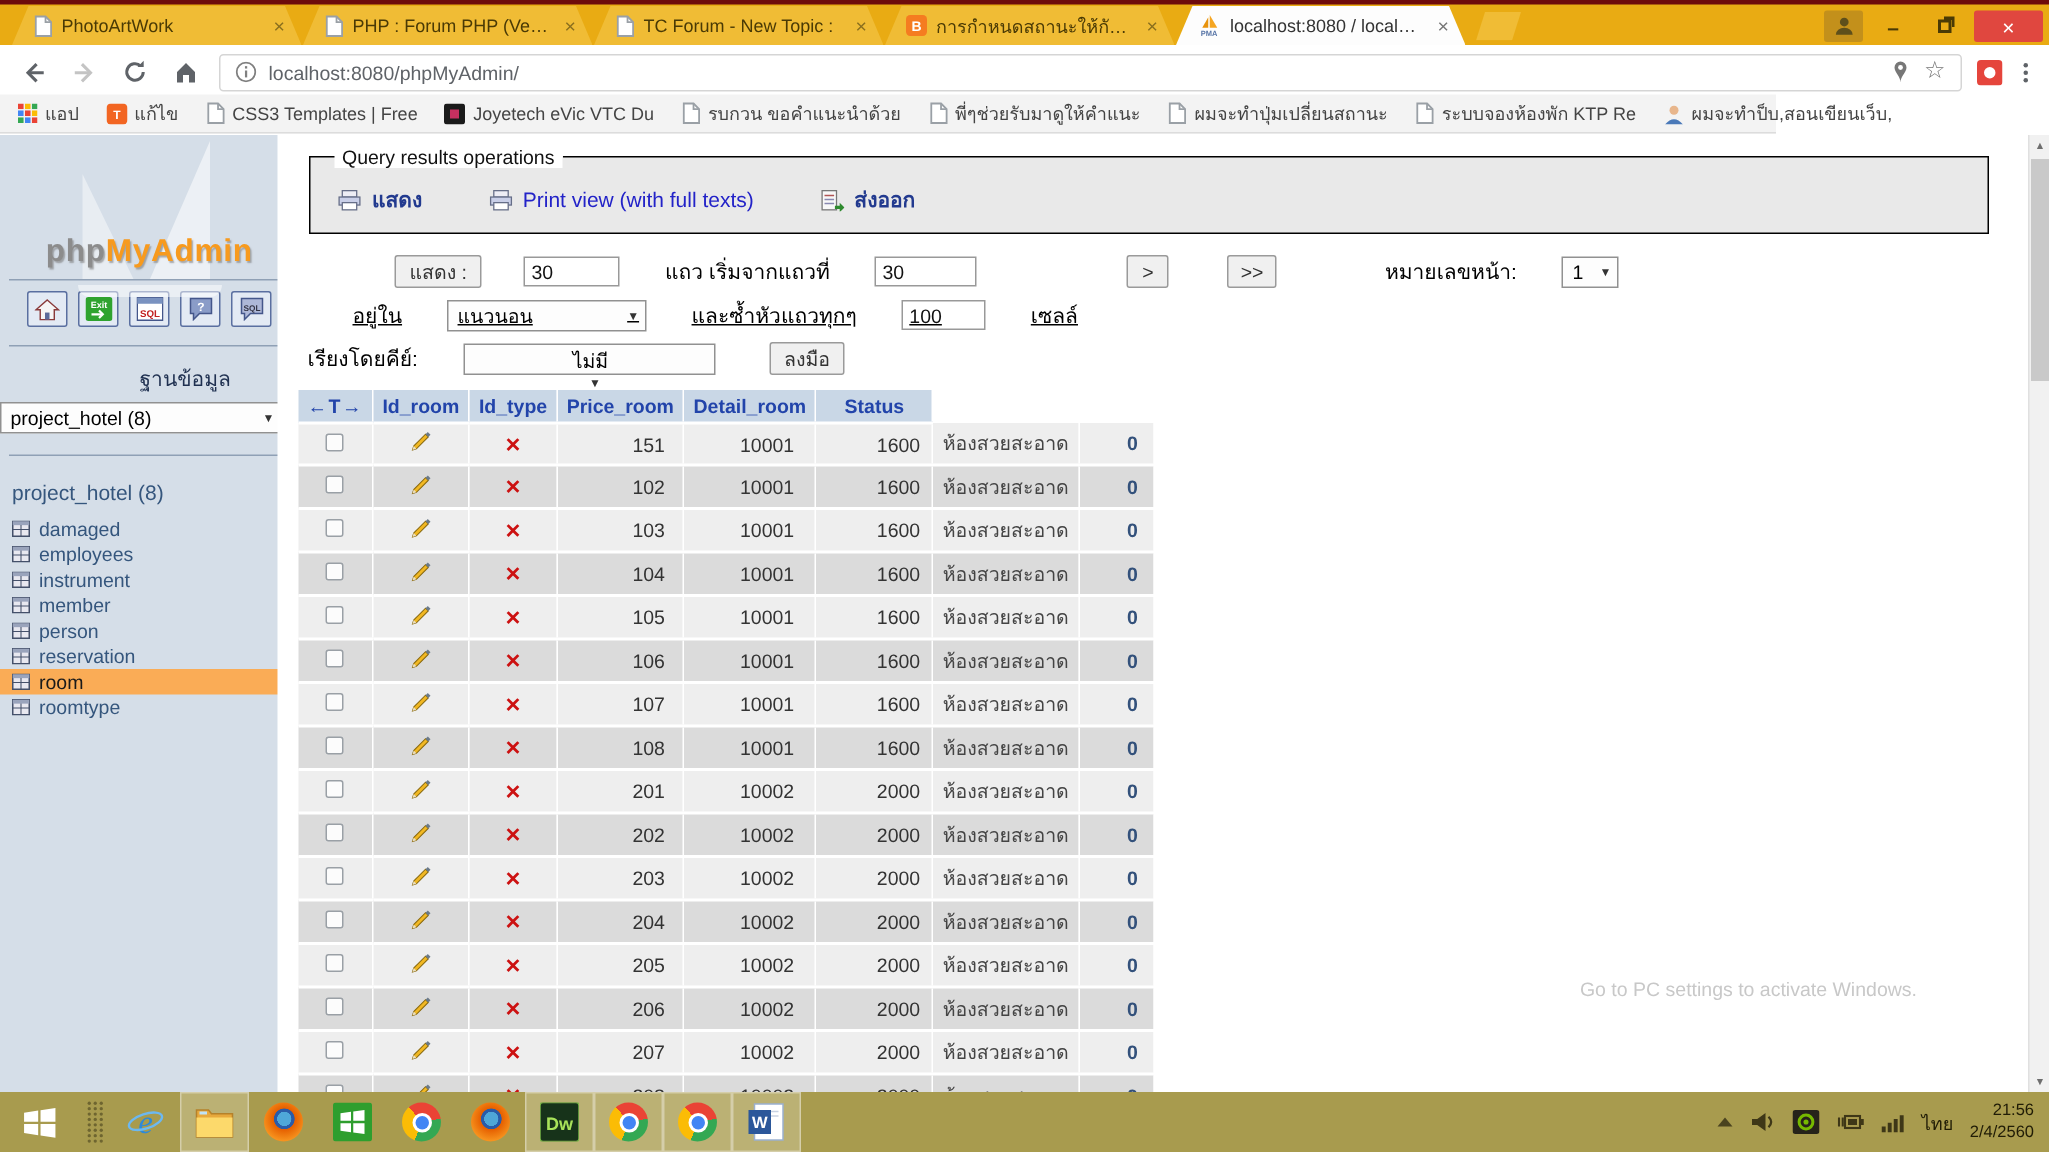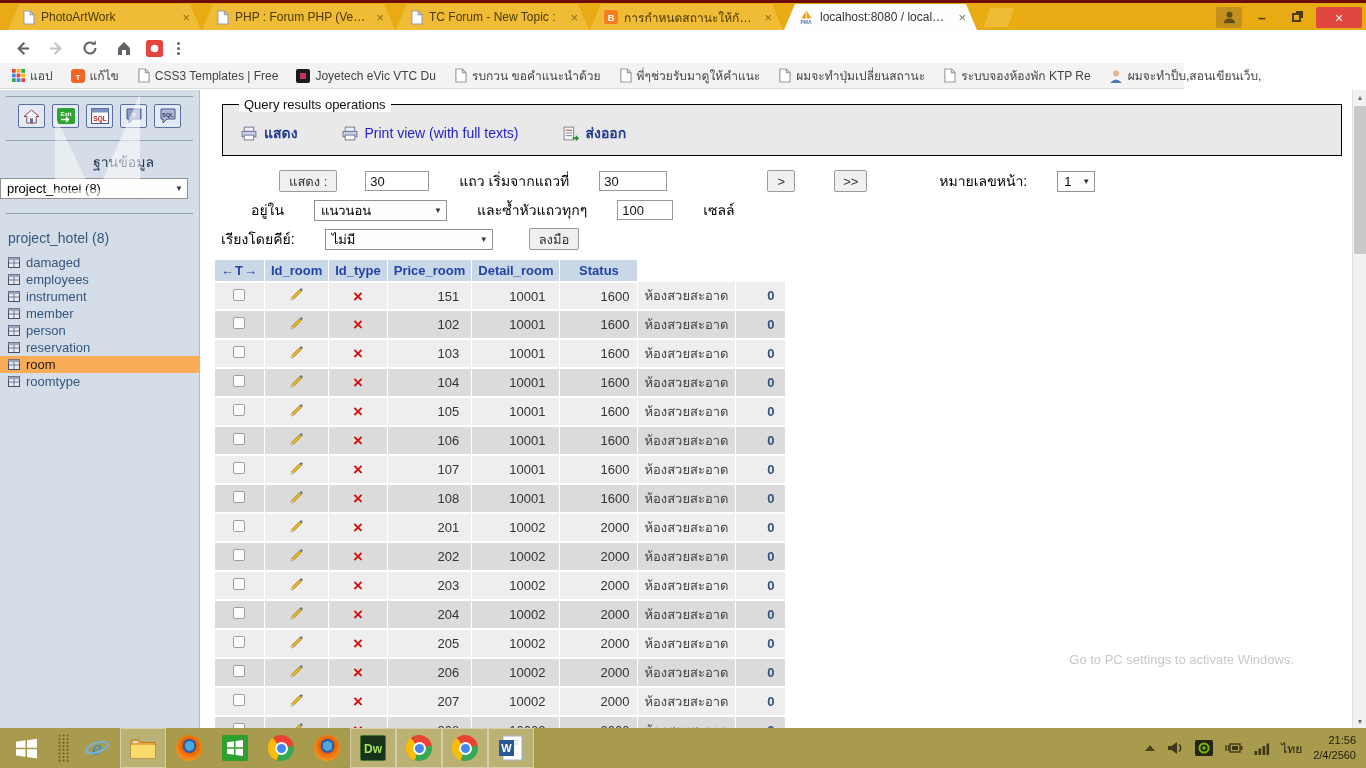--- a/index.html
+++ b/index.html
@@ -65,31 +65,31 @@
   .side-icons .sbtn { width:27px; height:24px; background:#E3EAF4; border:1px solid #5A6FA0;
     border-radius:2px; display:flex; align-items:center; justify-content:center; }
   .db-label { text-align:center; font-size:14px; color:#1F3050; margin-top:10px;padding-left:48px; }
   .db-select { width:188px; margin:5px auto 8px; }
   .db-heading { margin:16px 0 8px 8px; color:#35567D; font-size:14px; }
   .tbl-list { display:flex; flex-direction:column; }
   .tbl-item { display:flex; align-items:center; gap:6px; padding:1px 0 1px 8px; color:#35567D; font-size:13px; }
   .tbl-item.marked { background:#FAAC56; color:#1A1A1A; }
 
   
-  .main { position:absolute; left:201px; top:0; width:1151px; height:100%; background:#fff; overflow:hidden; }
+  .main { position:absolute; left:185px; top:0; width:1151px; height:100%; background:#fff; overflow:hidden; }
   fieldset.ops { border:1px solid #000; margin:7px 10px 0 21px; background:#E9E9E9; padding:6px 10px 9px; }
   fieldset.ops legend { font-size:13px; color:#111; padding:0 5px; margin-left:6px; background:#fff; }
   .ops-links { display:flex; align-items:center; gap:44px; margin:4px 0 2px 8px; }
   .op-link { display:flex; align-items:center; gap:7px; font-size:14px; color:#2323C8; }
   .op-link.bold { font-weight:bold; color:#223A8F; }
 
   .controls { margin-top:14px; }
   .ctl-row { display:flex; align-items:center;gap:24px; }
   .ctl-row1 { margin-left:78px; }
-  .ctl-row2 { margin-left:44px; margin-top:7px; }
+  .ctl-row2 { margin-left:44px; margin-top:7px;text-decoration:underline; }
   .ctl-row3 { margin-left:14px; margin-top:7px; }
   .gbtn { border:1px solid #9A9A9A; background:#F0F0F0; height:22px; padding:0 9px; font-size:13px;
     color:#333; border-radius:2px; display:inline-flex; align-items:center; justify-content:center; }
   .tinput { border:1px solid #999; height:20px; font-size:13px; padding:0 4px;
     font-family:"Liberation Sans",sans-serif; color:#111; background:#fff; }
   .fakeselect { display:inline-flex; align-items:center; justify-content:space-between;
     border:1px solid #919191; background:#FDFDFD; height:21px; padding:0 4px 0 6px; font-size:13px; color:#000; }
   .fakeselect .arr { font-size:8px; color:#333; margin-left:6px; }
   .lbl { font-size:14px; color:#000; margin:0 6px; white-space:nowrap; }
 
@@ -225,20 +225,35 @@
     <svg width="18" height="18" viewBox="0 0 18 18">
         <path d="M14.5 9a5.5 5.5 0 1 1-1.7-4" fill="none" stroke="#5F6368" stroke-width="2"></path>
         <path d="M14.8 1.5 v4.2 h-4.2 z" fill="#5F6368"></path>
       </svg>
   </span>
   <span class="nav-ico">
     <svg width="18" height="18" viewBox="0 0 18 18">
         <path d="M3 9 L9 3 L15 9 V16 H11 V11 H7 V16 H3 Z" fill="#5F6368"></path>
       </svg>
   </span>
+  <div class="addressbar">
+    <svg width="14" height="14" viewBox="0 0 14 14">
+        <circle cx="7" cy="7" r="6.2" fill="none" stroke="#808080" stroke-width="1.2"></circle>
+        <rect x="6.3" y="6" width="1.5" height="4.6" fill="#808080"></rect>
+        <rect x="6.3" y="3.1" width="1.5" height="1.6" fill="#808080"></rect>
+      </svg>
+    <span class="url-text">localhost:8080/phpMyAdmin/</span>
+    <span class="ab-right">
+      <svg width="12" height="16" viewBox="0 0 12 16">
+          <path d="M6 1a4 4 0 0 1 4 4c0 3-4 6-4 10 0-4-4-7-4-10a4 4 0 0 1 4-4" fill="#777"></path>
+          <circle cx="6" cy="5" r="1.6" fill="#fff"></circle>
+        </svg>
+      <span class="star">☆</span>
+    </span>
+  </div>
   <svg width="17" height="17" viewBox="0 0 16 16">
       <rect width="16" height="16" rx="2.5" fill="#E5453C"></rect>
       <circle cx="8" cy="8" r="3.6" fill="#fff"></circle>
     </svg>
   <span class="menu-dots">
       <i></i>
       <i></i>
       <i></i>
     </span>
 </div>
@@ -318,20 +333,23 @@
     </span>
   </div>
 
 <div class="content">
 
   <div class="sidebar">
     <div class="sail-wrap">
       <div class="sail2"></div>
         <div class="sail1"></div>
         <div class="hull"></div>
+    </div>
+    <div class="pma-logo">
+      <span class="lp">php</span><span class="lm">MyAdmin</span>
     </div>
     <hr class="side-hr">
     <div class="side-icons">
       <span class="sbtn">
         <svg width="17" height="15" viewBox="0 0 18 16">
             <path d="M9 1 L17 8 H14 V15 H4 V8 H1 Z" fill="#F5F5F5" stroke="#8A3A3A"></path>
             <rect x="7.4" y="10" width="3.2" height="5" fill="#5A6A9A"></rect>
           </svg>
       </span>
       <span class="sbtn">
@@ -498,21 +516,21 @@
         <span class="fakeselect" style="width:133px;">
           <span>แนวนอน</span>
           <span class="arr">▼</span>
         </span>
         <span class="lbl">และซ้ำหัวแถวทุกๆ</span>
         <input class="tinput" style="width: 56px;" value="100">
         <span class="lbl">เซลล์</span>
       </div>
       <div class="ctl-row ctl-row3">
         <span class="lbl">เรียงโดยคีย์:</span>
-        <span class="fakeselect" style="width:168px;">
+        <span class="fakeselect" style="width:168px;flex-direction:column;">
           <span>ไม่มี</span>
           <span class="arr">▼</span>
         </span>
         <button class="gbtn" style="margin-left:12px;">ลงมือ</button>
       </div>
     </div>
 
     <table class="results">
       <thead>
           <tr id="theadrow">

